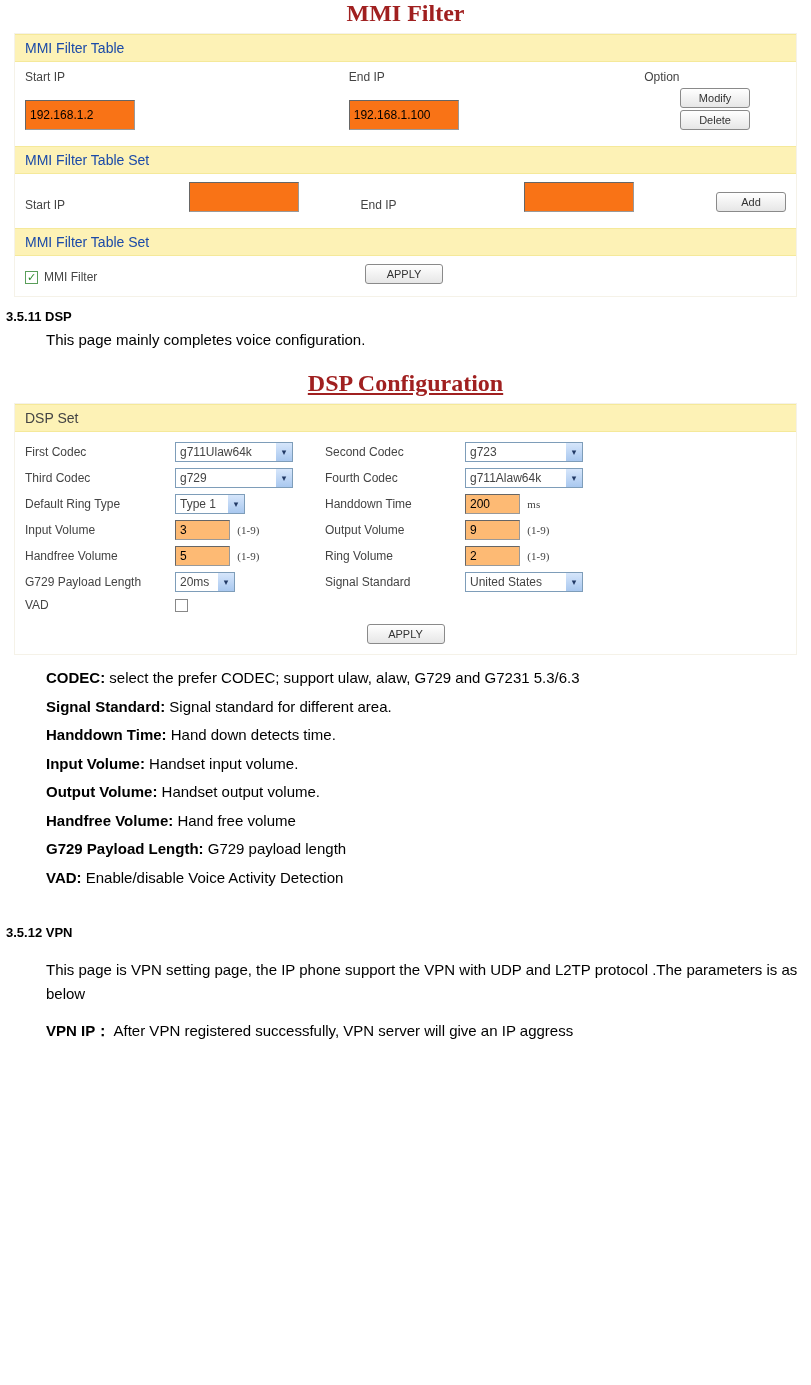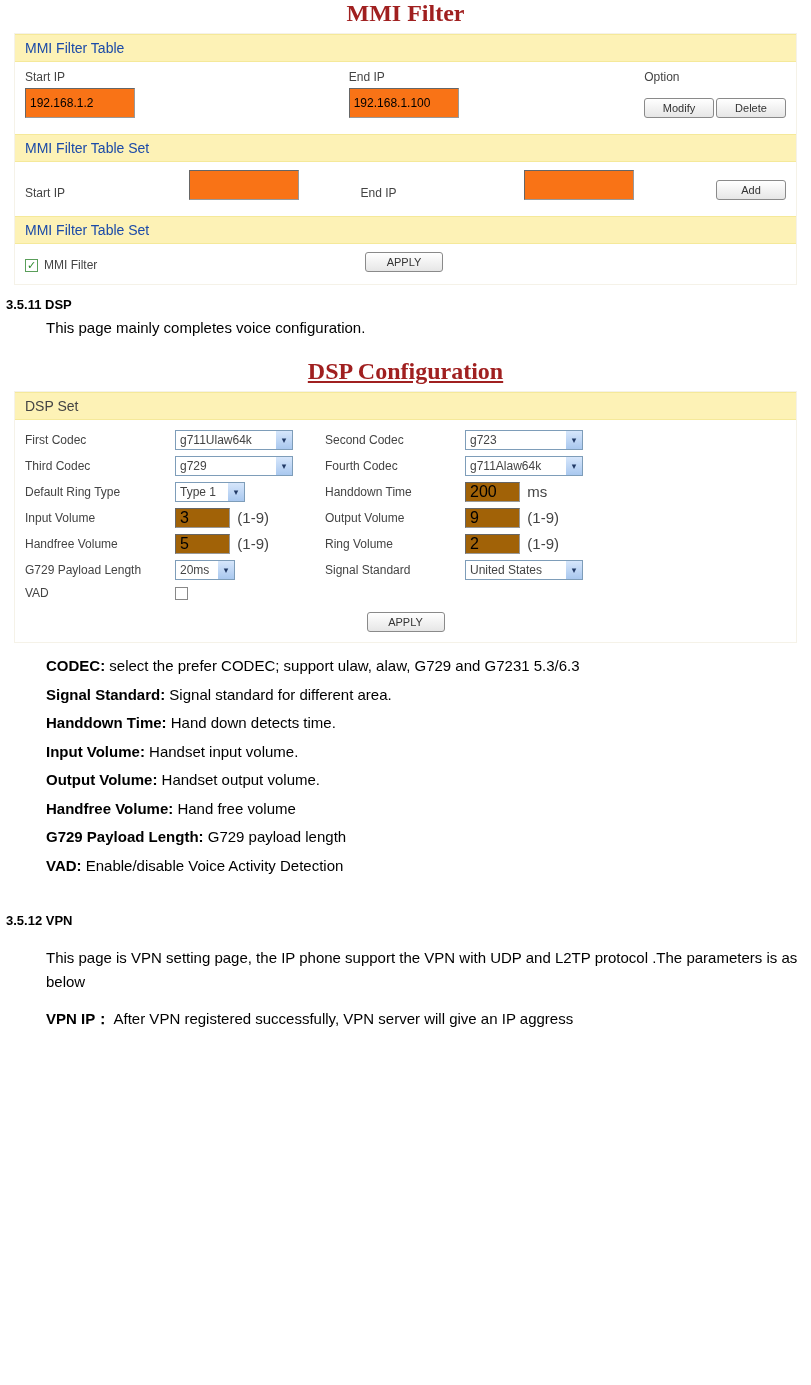--- a/index.html
+++ b/index.html
@@ -46,21 +46,21 @@
   }
   .mmi-row {
     display: flex;
     align-items: flex-end;
     padding: 2px 10px;
     font-size: 12px;
     gap: 40px;
   }
   .col-start { width: 300px; }
   .col-end   { width: 270px; }
-  .col-opt   { width: 150px; display: flex; flex-direction: row; align-items: center; gap: 2px;}
+  .col-opt   { width: 150px; display: flex; flex-direction: column; align-items: center; gap: 2px;}
   .col-start.inline { width: 150px; }
   .col-end.inline   { width: 150px; }
   .col-inp   { width: 160px; }
   input[type="text"].field {
     border: 1px solid #999;
     border-top-color: #666;
     border-left-color: #666;
     background: #f97316;
     font-size: 12px;
     padding: 14px 4px;
@@ -128,25 +128,25 @@
     margin-left: 4px;
   }
   .sel.narrow { width: 70px; }
   .sel.mid { width: 60px; }
   .numfield {
     border: 1px solid #999;
     border-top-color: #666;
     border-left-color: #666;
     width: 55px;
     height: 20px;
-    font-size: 16px;
+    font-size: 12px;
     padding: 2px 4px;
-    background: #a16207;
-  }
-  .hint { font-size: 15px; color: #444; margin-left: 4px; }
+    background: #fdba74;
+  }
+  .hint { font-size: 11px; color: #444; margin-left: 4px; font-family: Liberation Serif, serif; }
   .apply-row {
     text-align: center;
     margin-top: 8px;
   }
   .doc-h3 {
     font-weight: bold;
     font-size: 13px;
     margin: 10px 0 4px 0;
     padding-left: 2px;
   }

